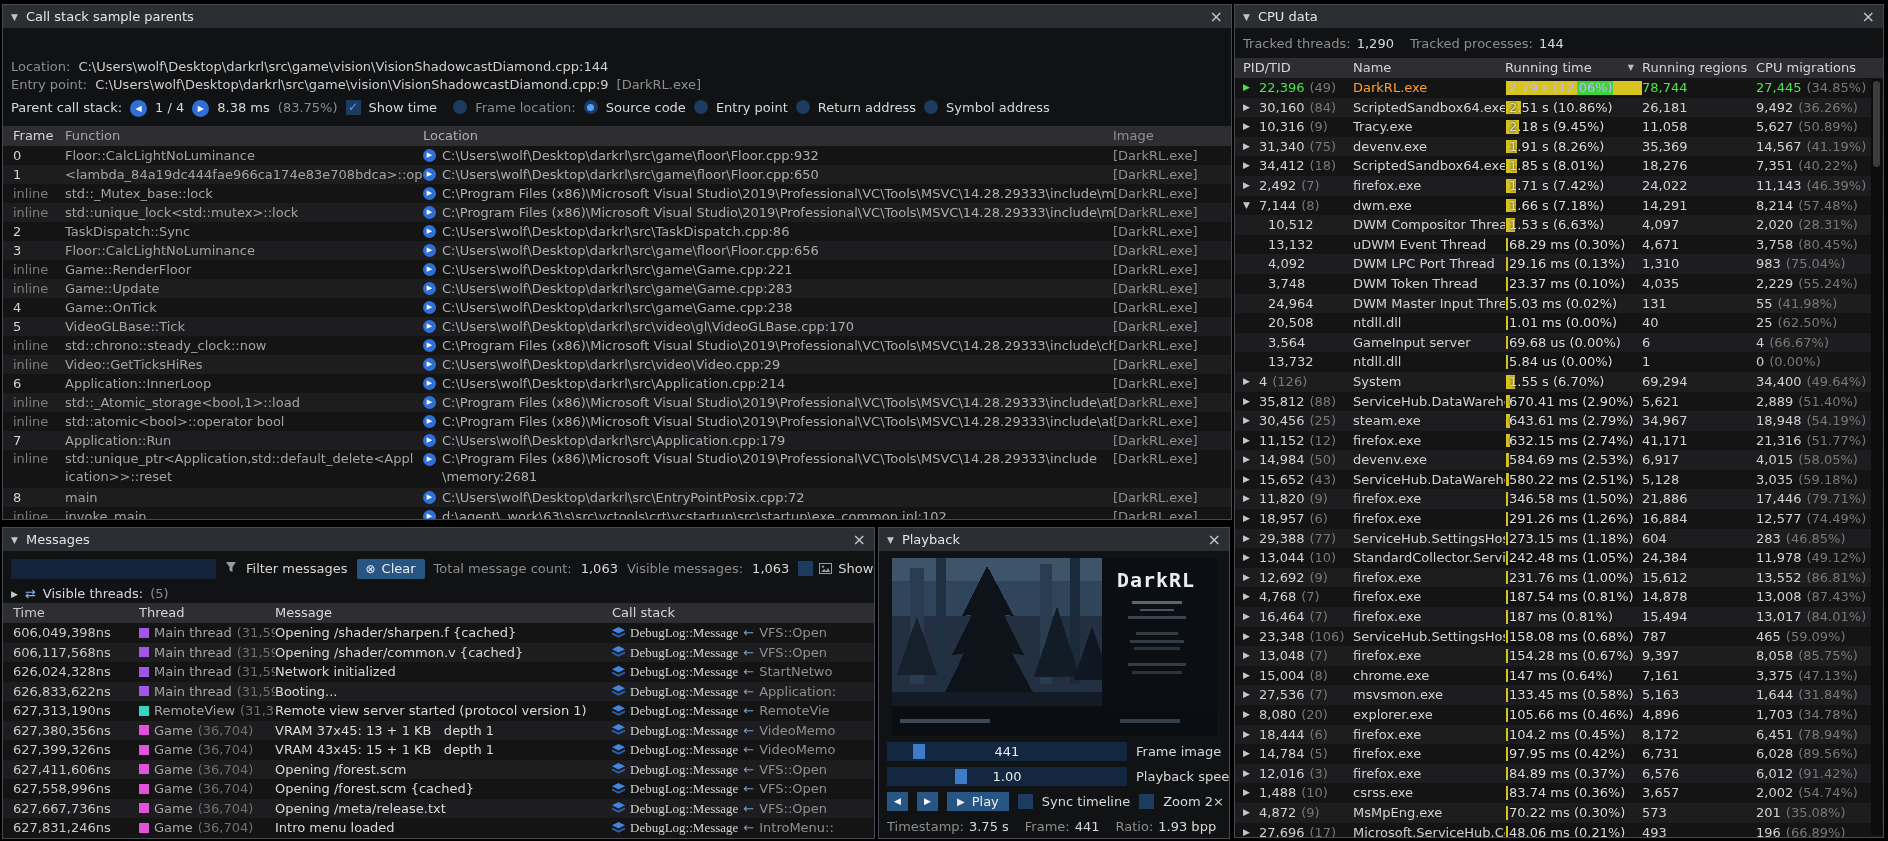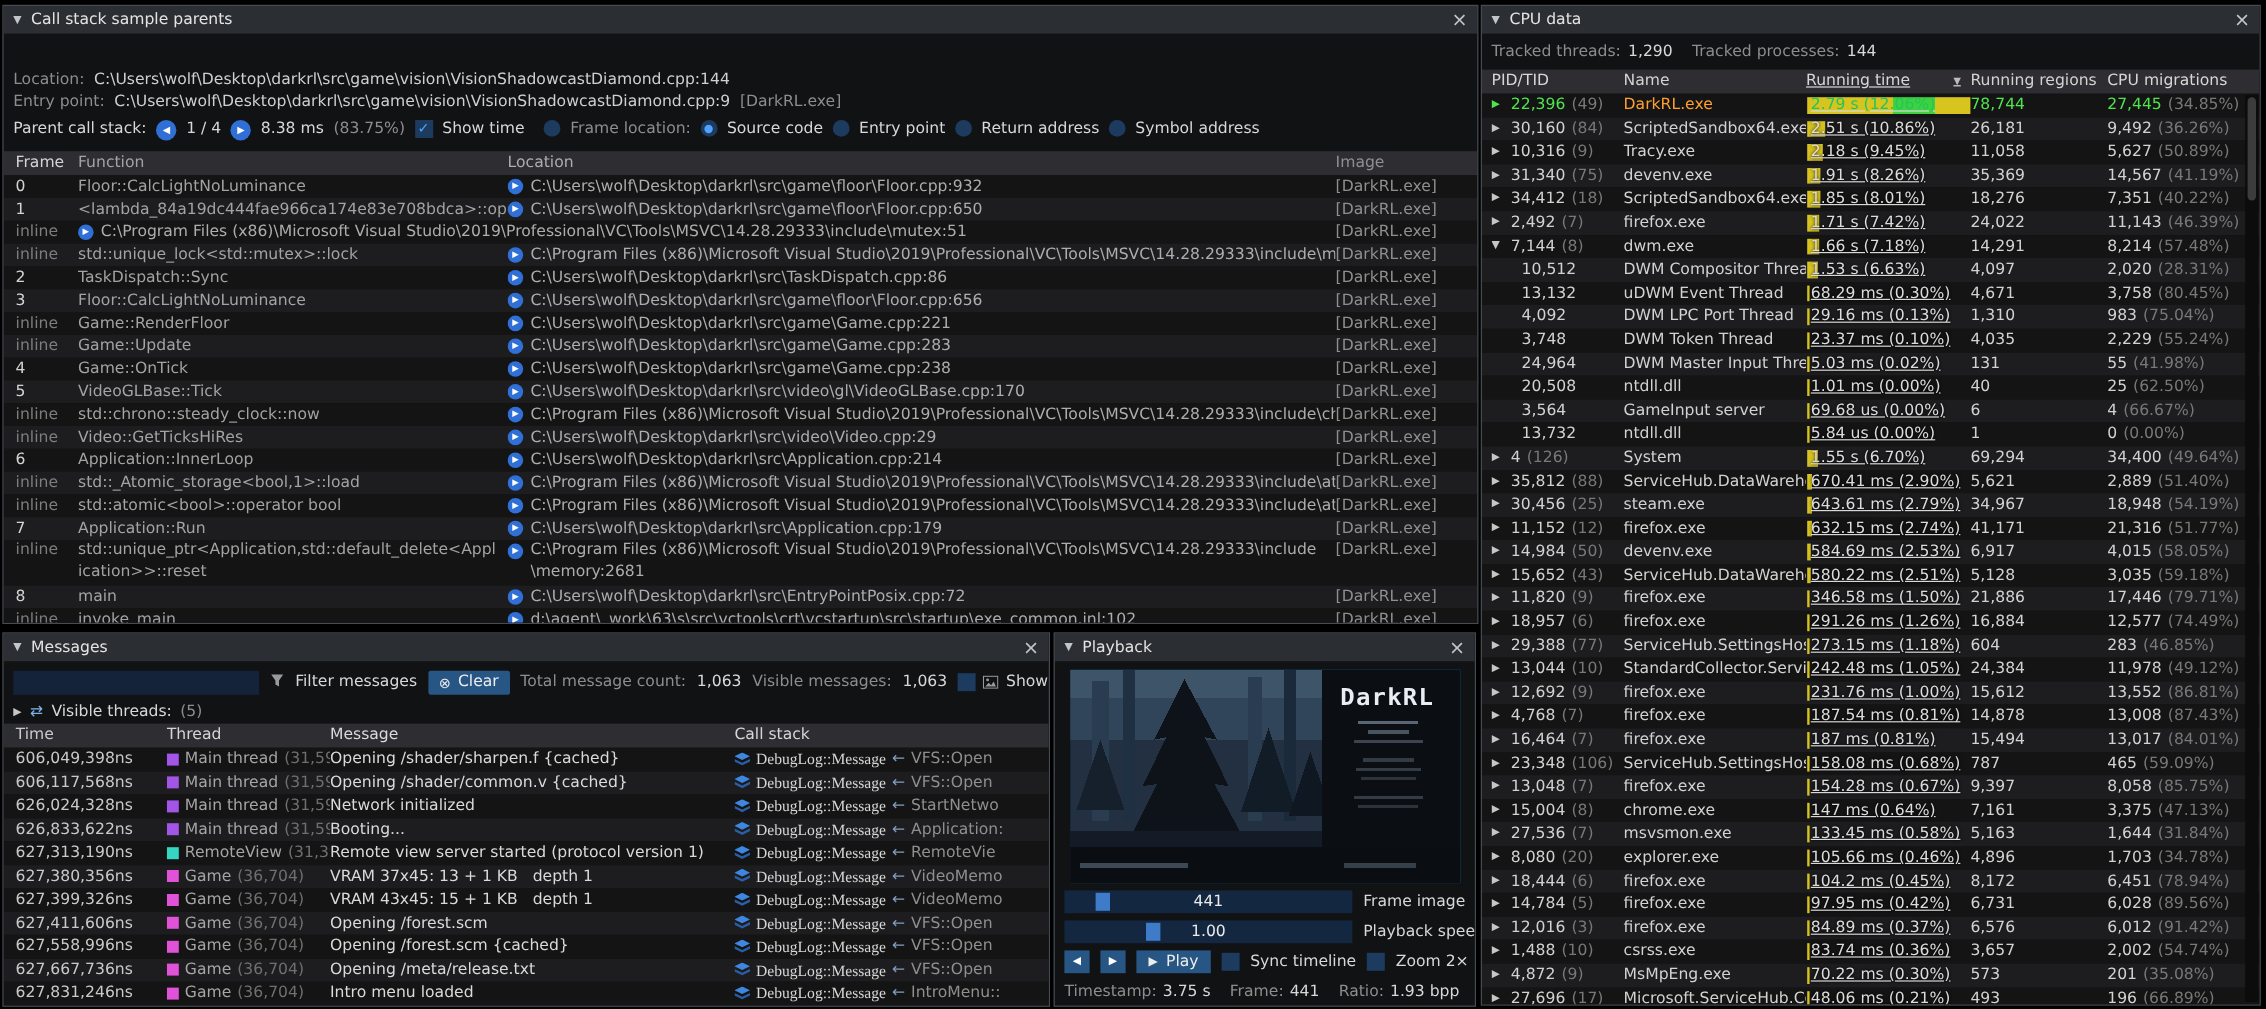--- a/index.html
+++ b/index.html
@@ -90,33 +90,33 @@
   .cpu-info{flex:none;display:flex;align-items:center;gap:6px;padding:5px 8px 0;height:26px;white-space:nowrap;}
   .cpu-cols,.cpu-row{padding-left:8px;padding-right:13px;}
   .cpu-cols{margin-top:4px;}
   .cpu-row{height:19.6px;line-height:19.6px;}
   .c-pid{flex:none;width:110px;display:flex;align-items:center;gap:5px;overflow:hidden;white-space:nowrap;}
   .tree-arrow{flex:none;width:11px;font-size:9px;color:#c6c6c6;}
   .pid-text{color:#d2d2d2;}
   .pid-count{color:#787878;}
   .cpu-row.child .pid-text{margin-left:25px;}
   .c-name{flex:none;width:152px;color:#d2d2d2;overflow:hidden;white-space:nowrap;padding-right:6px;}
-  .c-time{flex:none;width:137px;position:relative;overflow:hidden;white-space:nowrap;text-decoration:underline;}
+  .c-time{flex:none;width:137px;position:relative;overflow:hidden;white-space:nowrap;}
   .th-time{display:flex;align-items:center;}
   .sort-arrow{margin-left:auto;margin-right:8px;font-size:8px;color:#bcbcbc;}
   .time-bar{position:absolute;left:1px;top:3px;height:13.6px;background:#d8c41f;min-width:2px;}
   .time-text{position:relative;padding-left:4px;color:#dcdcdc;text-shadow:0 0 3px #000;}
   .c-reg{flex:none;width:114px;color:#d2d2d2;overflow:hidden;white-space:nowrap;}
   .c-mig{flex:1;min-width:0;display:flex;gap:5px;overflow:hidden;white-space:nowrap;}
   .mig-val{color:#d2d2d2;}
   .mig-pct{color:#787878;}
   .cpu-row.special .pid-text,.cpu-row.special .c-reg,.cpu-row.special .mig-val,.cpu-row.special .tree-arrow{color:#4fe34f;}
   .cpu-row.special .c-name{color:#ffa030;}
   .cpu-row.special .time-bar{background:linear-gradient(90deg,#d8c41f 0%,#d8c41f 52%,#3fd23f 52%,#3fd23f 78%,#d8c41f 78%,#d8c41f 100%);}
-  .cpu-row.special .time-text{color:#22c55e;text-shadow:none;}
+  .cpu-row.special .time-text{color:#c4b5fd;text-shadow:none;}
   .scrollbar{position:absolute;right:1px;top:74px;bottom:2px;width:11px;background:#0c0c0c;}
   .scrollbar .thumb{margin:2px;height:86px;background:#3c3c3c;border-radius:4px;}
 </style>
 </head>
 <body>
 
 <div class="panel" id="panel-callstack">
   <div class="titlebar">
     <span class="tri">▼</span>
     <span class="title">Call stack sample parents</span>
@@ -181,20 +181,21 @@
         <div class="c-frame">1</div>
         <div class="c-fn">&lt;lambda_84a19dc444fae966ca174e83e708bdca&gt;::operator()</div>
         <div class="c-loc">
           <span class="src-circle">▶</span>
           <span class="loc-text">C:\Users\wolf\Desktop\darkrl\src\game\floor\Floor.cpp:650</span>
         </div>
         <div class="c-img">[DarkRL.exe]</div>
       </div>
       <div class="t-row cs-row">
         <div class="c-frame inline-lbl">inline</div>
+        <div class="c-fn">std::_Mutex_base::lock</div>
         <div class="c-loc">
           <span class="src-circle">▶</span>
           <span class="loc-text">C:\Program Files (x86)\Microsoft Visual Studio\2019\Professional\VC\Tools\MSVC\14.28.29333\include\mutex:51</span>
         </div>
         <div class="c-img">[DarkRL.exe]</div>
       </div>
       <div class="t-row cs-row alt">
         <div class="c-frame inline-lbl">inline</div>
         <div class="c-fn">std::unique_lock&lt;std::mutex&gt;::lock</div>
         <div class="c-loc">

